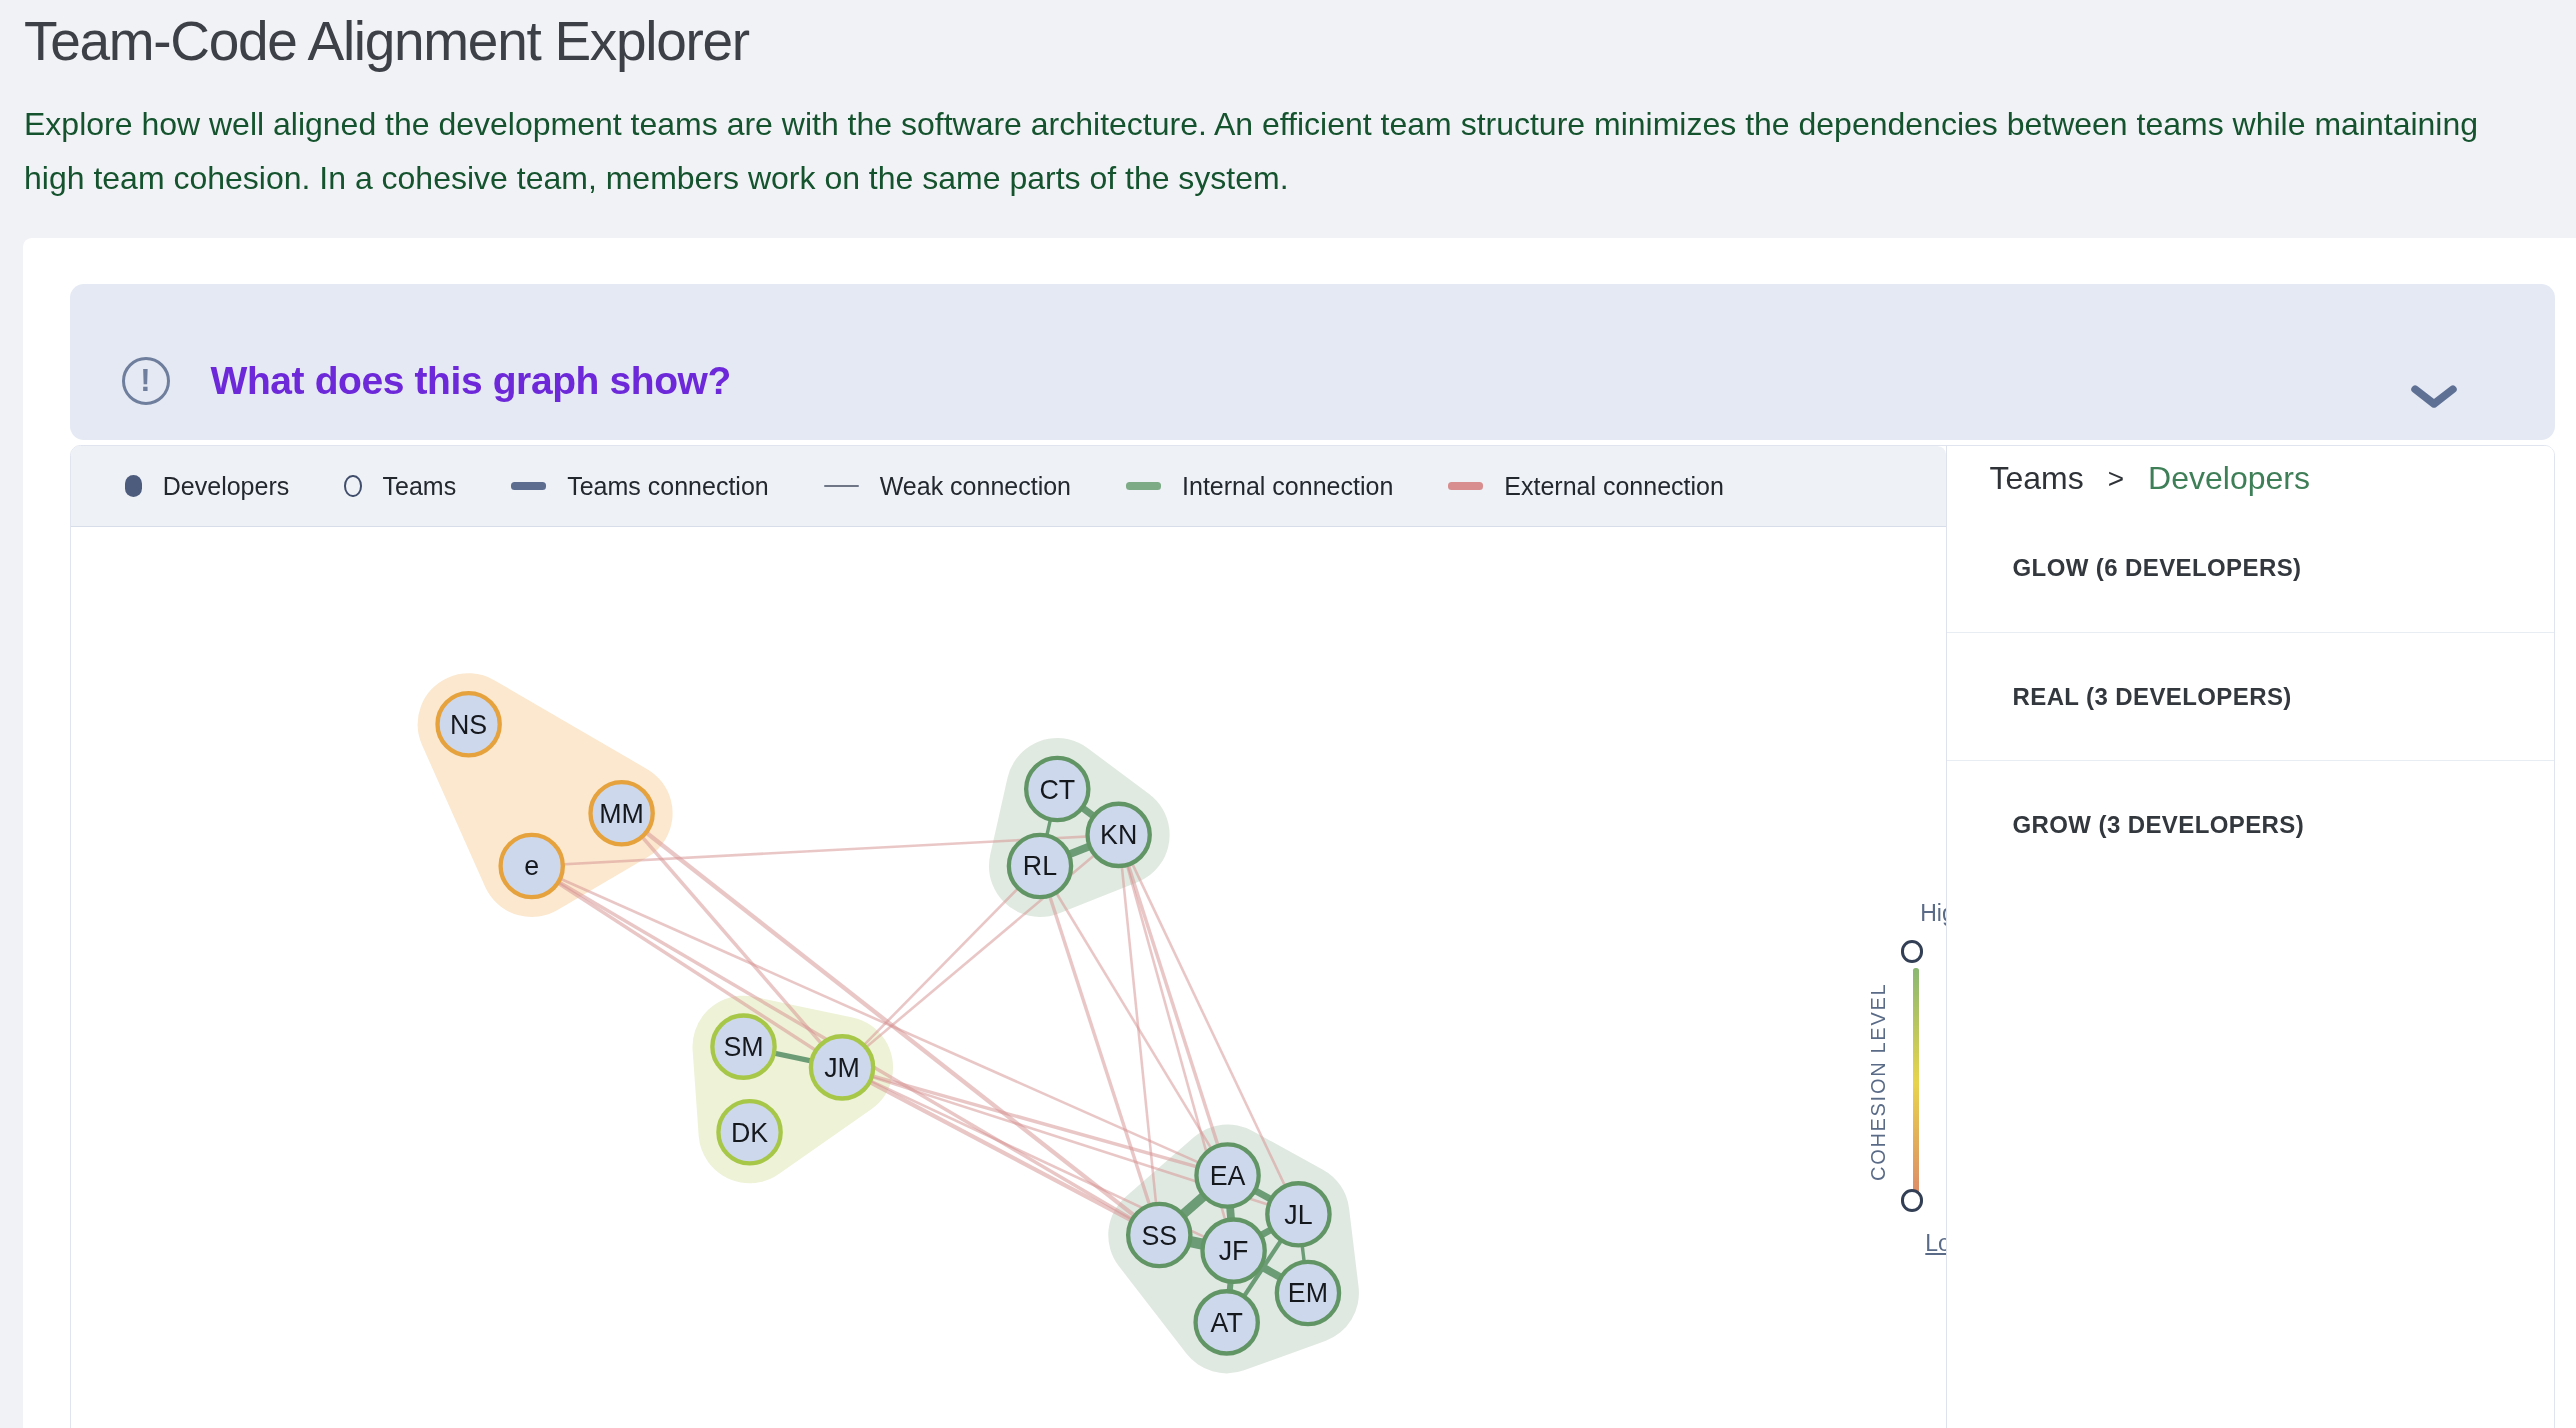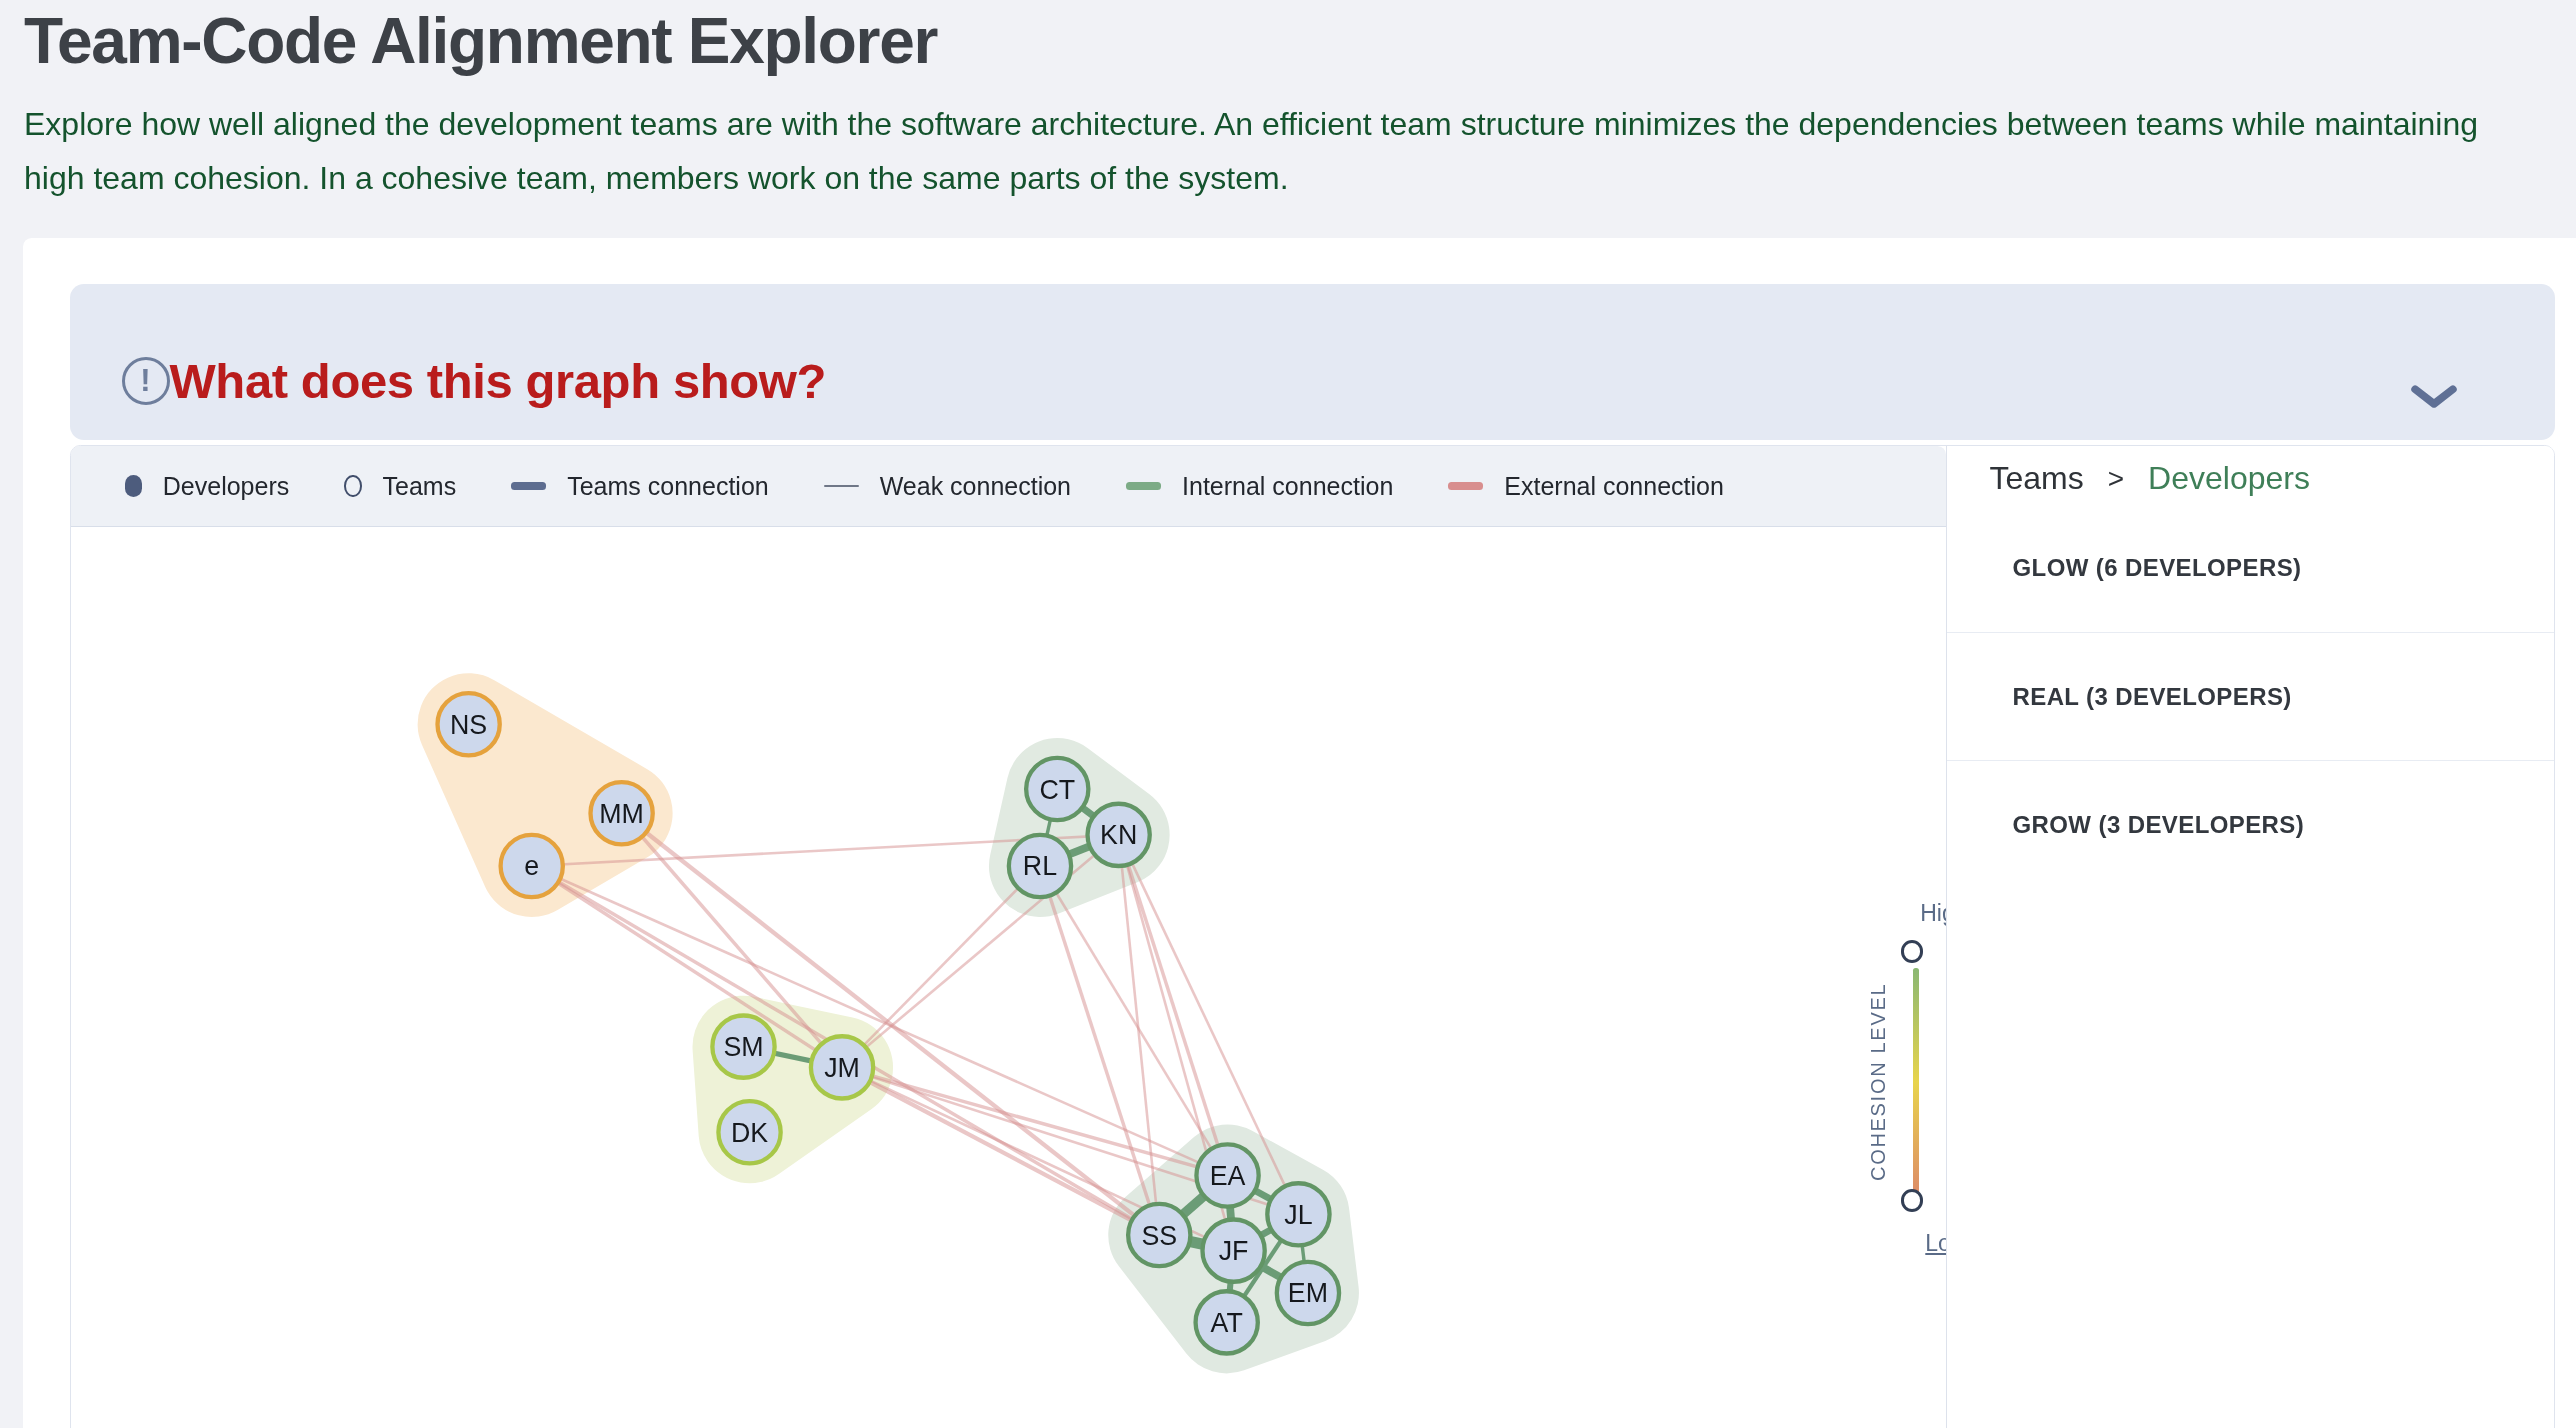--- a/index.html
+++ b/index.html
@@ -1,35 +1,35 @@
 <!DOCTYPE html>
 <html style="font-size:14px"><head>
 <meta charset="utf-8">
 <style>
   * { box-sizing: border-box; }
   html,body { margin:0; padding:0; background:#f1f2f6; font-family:"Liberation Sans", sans-serif; }
   .stage { position:relative; width:2576px; height:1428px; overflow:hidden; background:#f1f2f6; }
 
   
-  .page-title { position:absolute; left:24px; top:0px; font-size:64px; line-height:83px;
-    font-weight:700; color:#3d4147; letter-spacing:-1.3px;text-align:right; }
+  .page-title { position:absolute; left:24px; top:0px; font-size:55px; line-height:83px;
+    font-weight:400; color:#3d4147; letter-spacing:-1.3px;text-align:right; }
   .page-desc  { position:absolute; left:24px; top:97px; width:2507px; font-size:32px;
     line-height:54px; color:#14532d; }
 
   
   .card { position:absolute; left:22.5px; top:238px; width:2554px; height:1190px;
     background:#ffffff; border-top-left-radius:8.6px; }
 
   
   .banner { position:absolute; left:47px; top:46px; width:2485px; height:156px;
     background:#e4e9f3; border-radius:14px; display:flex; align-items:center; padding-top:38px; }
   .banner-icon { width:48px; height:48px; border-radius:50%; border:3.5px solid #6e7e9c;
     margin-left:52px; display:flex; align-items:center; justify-content:center;
     font-size:31px; font-weight:700; color:#6e7e9c; flex:0 0 auto; }
-  .banner-title { font-size:49px; font-weight:700; color:#b91c1c; letter-spacing:-0.4px; }
+  .banner-title { margin-left:41px; font-size:39px; font-weight:700; color:#6d28d9; letter-spacing:-0.4px; }
   .banner-chevron { position:absolute; right:97px; top:101px; }
 
   
   .panel { position:absolute; left:47px; top:207px; width:2485px; height:1003px;
     border:1.7px solid #dfe4ee; border-radius:10.4px 10.4px 0 0; display:flex; background:#fff; }
   .graph-col { width:1876px; flex:0 0 auto; display:flex; flex-direction:column;
     border-right:1.7px solid #dde2ec; }
   .legend-bar { height:81px; background:#eef1f6; border-bottom:1.7px solid #d8dee9;
     border-radius:8.6px 8.6px 0 0; display:flex; align-items:center; padding-left:54px; gap:55px; }
   .legend-item { display:flex; align-items:center; gap:21px; font-size:25px; color:#23272e; white-space:nowrap; }

